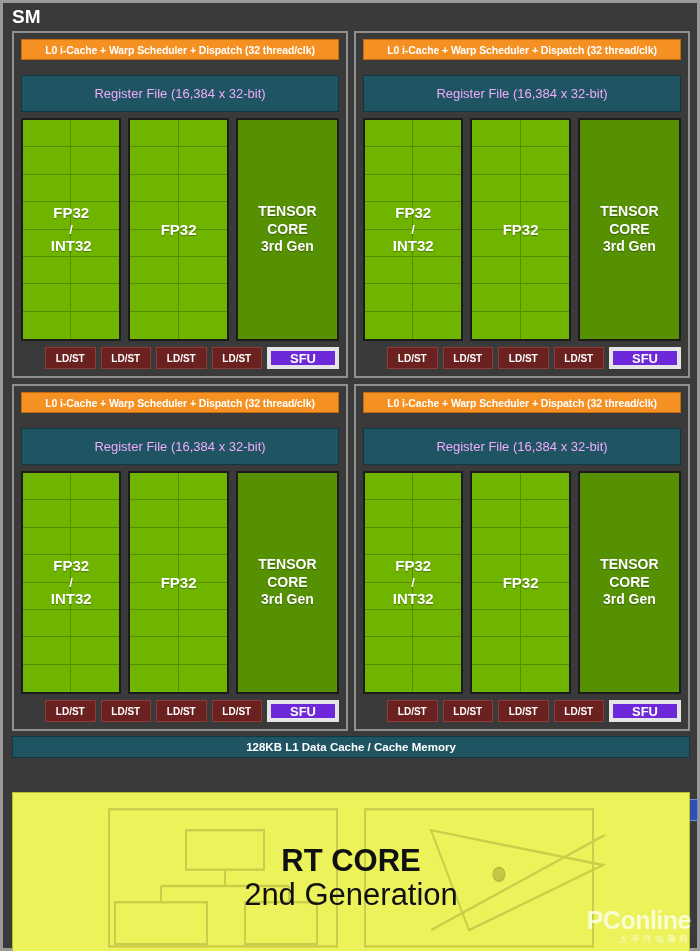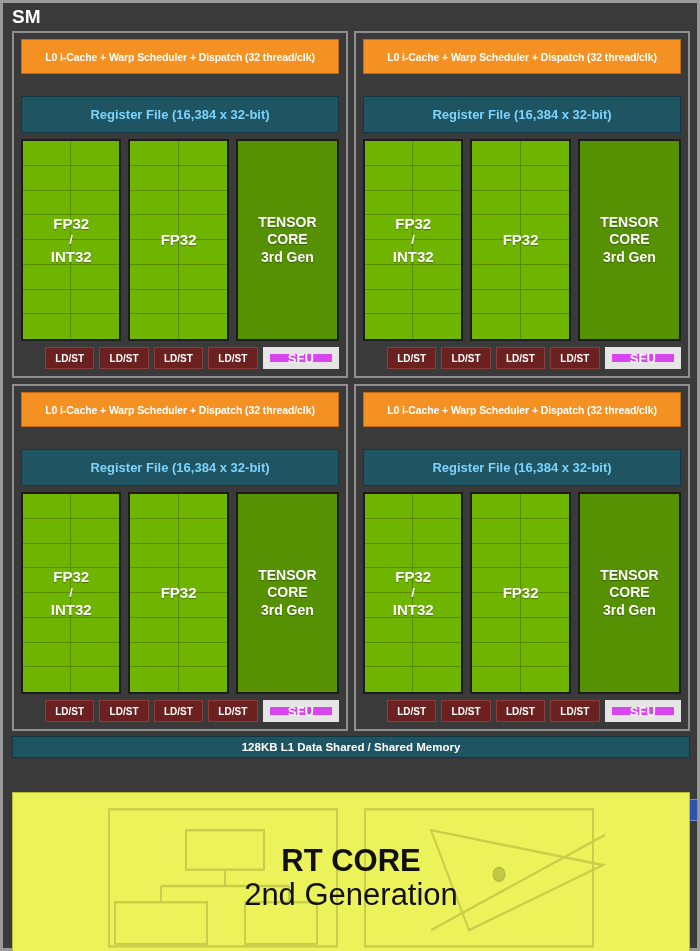--- a/index.html
+++ b/index.html
@@ -55,44 +55,44 @@
     padding: 6px 7px 7px 7px;
     display: flex;
     flex-direction: column;
   }
 
   
   .sched-bar {
     background: #f59122;
     border: 1px solid #c26a10;
     box-sizing: border-box;
-    height: 35px;
+    height: 21px;
     display: flex;
     align-items: center;
     justify-content: center;
     color: #ffffff;
     font-size: 10.5px;
     font-weight: bold;
     letter-spacing: -0.1px;
     white-space: nowrap;
   }
 
   
   .regfile {
-    margin-top: 22px;
+    margin-top: 15px;
     background: #1f5462;
     border: 1px solid #123844;
     box-sizing: border-box;
     height: 37px;
     display: flex;
     align-items: center;
     justify-content: center;
-    color: #7dd3fc;
+    color: #f0abfc;
     font-size: 13px;
-    font-weight: bold;
+    font-weight: normal;
   }
 
   
   .core-area {
     margin-top: 6px;
     flex: 1;
     display: flex;
     flex-direction: column;
   }
 
@@ -168,22 +168,22 @@
     box-sizing: border-box;
     display: flex;
     align-items: center;
     justify-content: center;
     color: #ffffff;
     font-size: 10px;
     font-weight: bold;
   }
   .sfu {
     flex: 1.32 1 0;
-    background: #d946ef;
-    border: 7px solid #e5e5e5;
+    background: #6d28d9;
+    border: 4px solid #e5e5e5;
     box-sizing: border-box;
     display: flex;
     align-items: center;
     justify-content: center;
     color: #ffffff;
     font-size: 13px;
     font-weight: bold;
   }
 
   
@@ -571,21 +571,21 @@
           <div class="ldst">LD/ST</div>
           <div class="ldst">LD/ST</div>
           <div class="ldst">LD/ST</div>
           <div class="sfu">SFU</div>
         </div>
       </div>
     </div>
 
   </div>
 
-  <div class="l1-cache">128KB L1 Data Shared / Shared Memory</div>
+  <div class="l1-cache">128KB L1 Data Cache / Cache Memory</div>
 
   <div class="tex-row">
     <div class="tex">Tex</div>
     <div class="tex">Tex</div>
     <div class="tex">Tex</div>
     <div class="tex">Tex</div>
   </div>
 
   <div class="rtcore">
     <svg class="rt-svg" viewBox="0 0 676 148" preserveAspectRatio="none">
@@ -607,14 +607,18 @@
         <line x1="418" y1="118" x2="592" y2="36" stroke="#c9ce4a" stroke-width="2"></line>
         <circle cx="486" cy="70" r="6" fill="#c2c845" stroke="#b0b63c" stroke-width="1"></circle>
       </g>
     </svg>
     <div class="rt-text">
       <div class="rt-line1">RT CORE</div>
       <div class="rt-line2">2nd Generation</div>
     </div>
   </div>
 
+  <div class="watermark">
+    <span class="wm-main">PConline</span>
+    <span class="wm-sub">太平洋电脑网</span>
+  </div>
 
 </div>
 
 </body></html>

